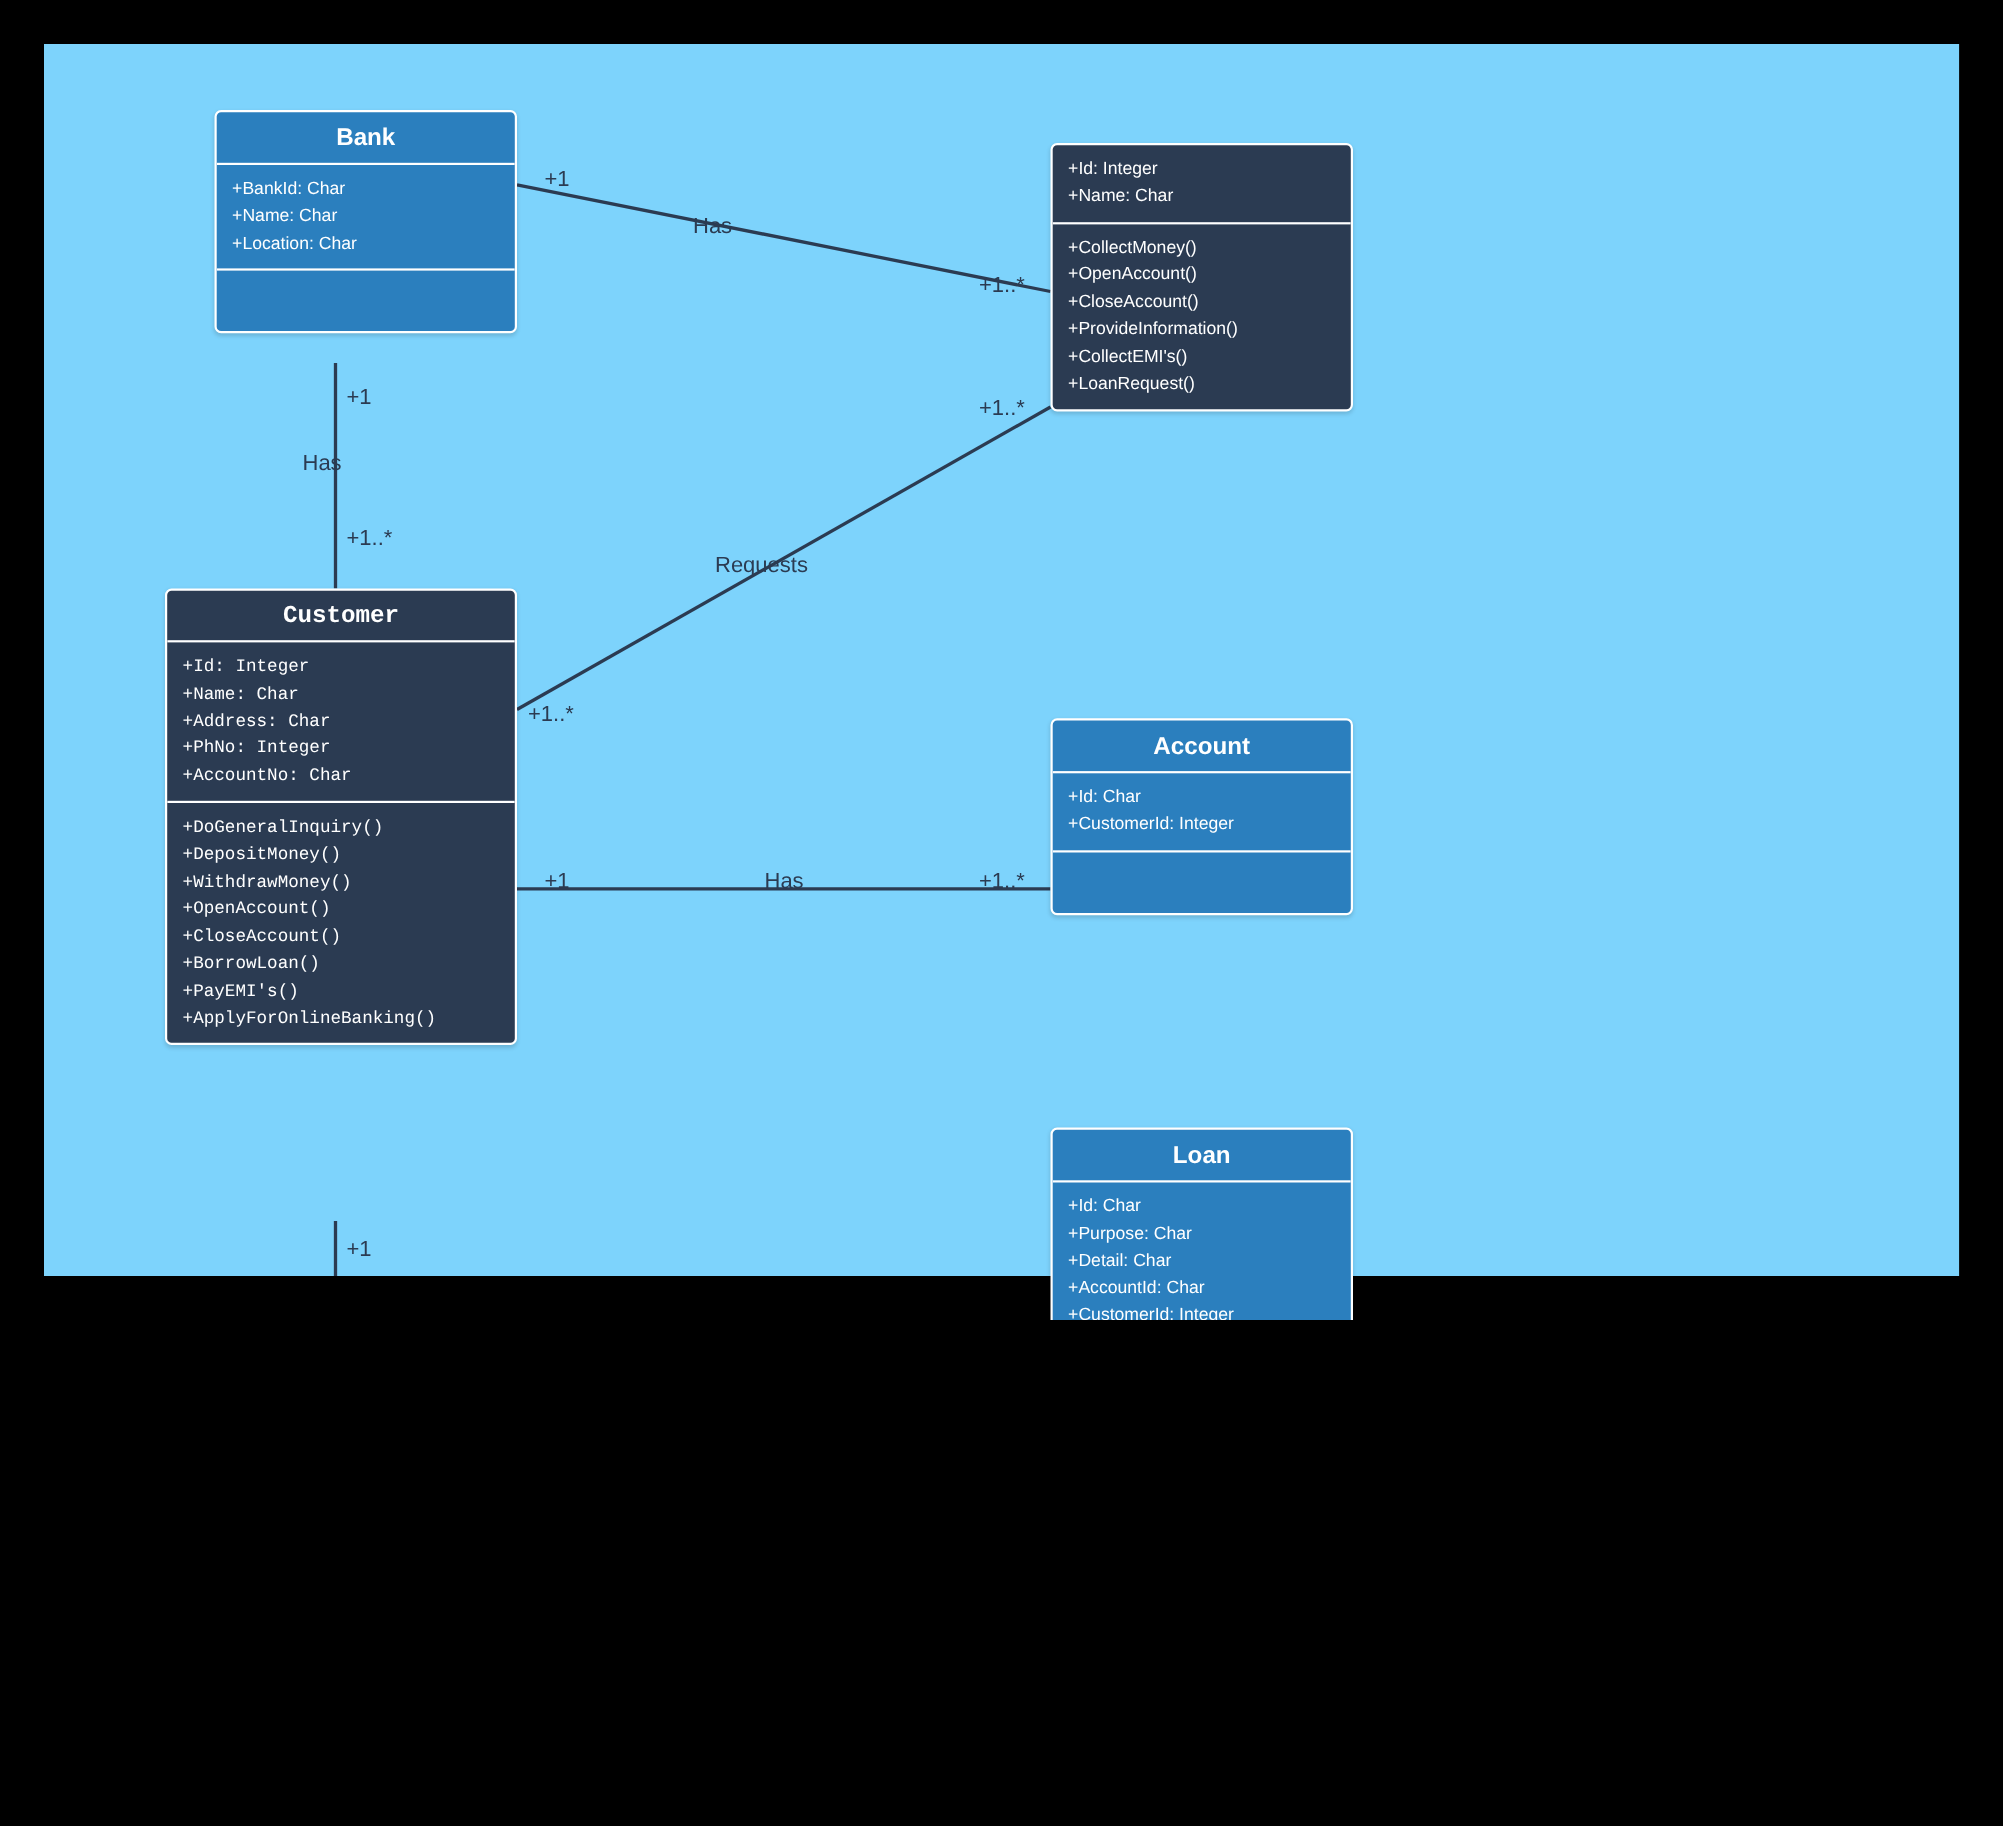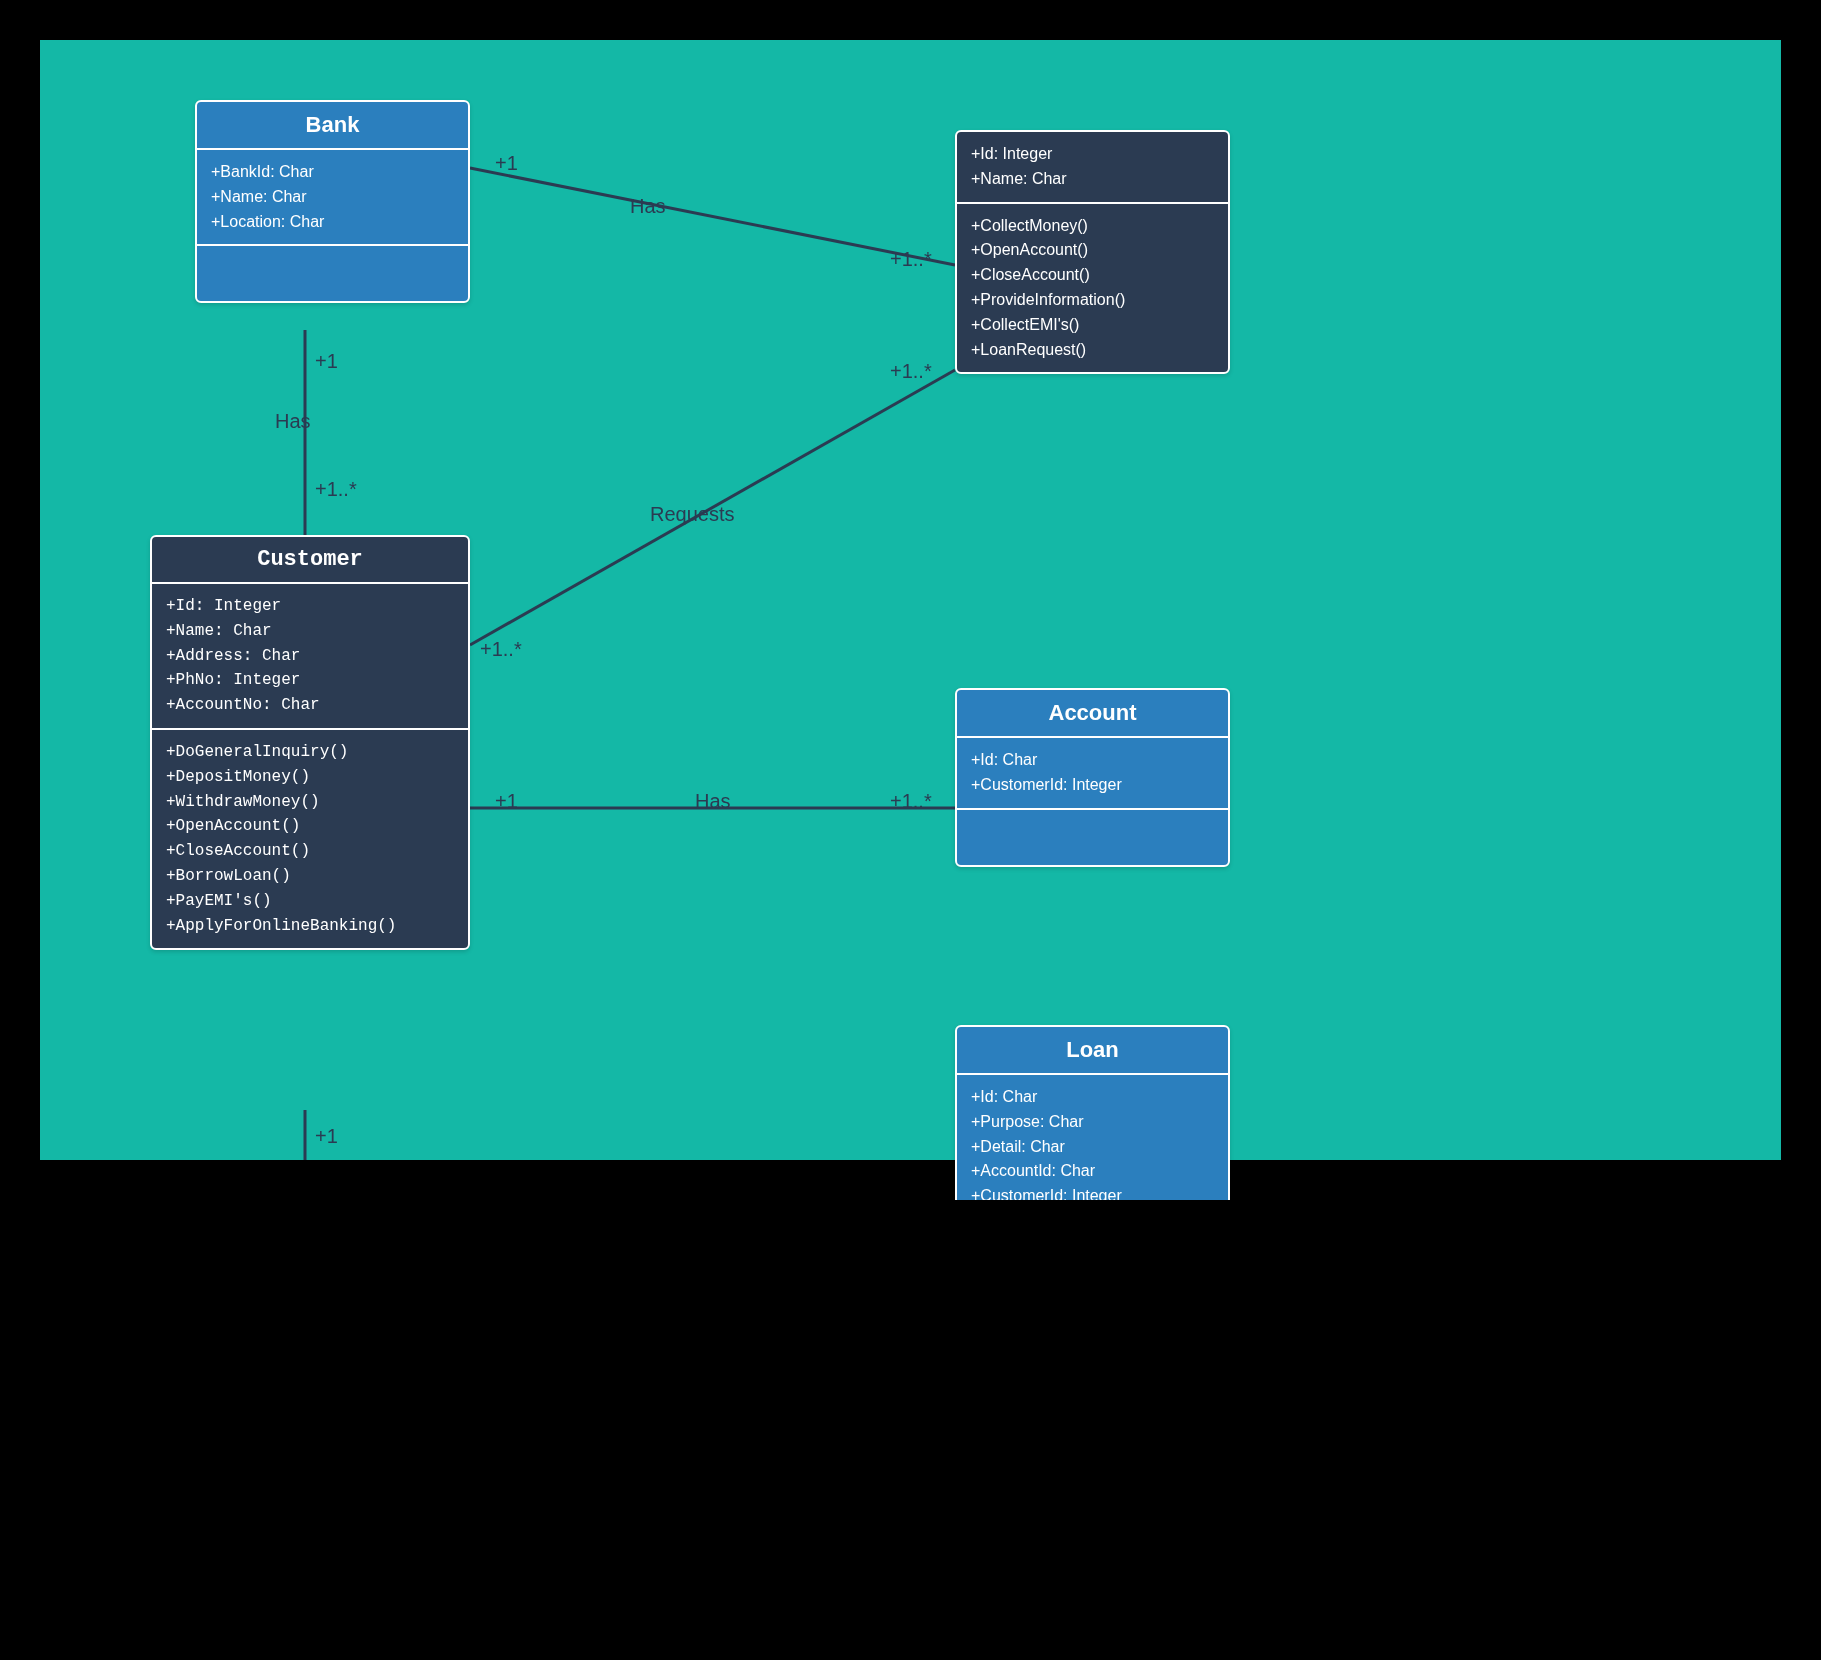--- a/index.html
+++ b/index.html
@@ -2,21 +2,21 @@
 <html><head>
 <meta charset="utf-8">
 <style>
   * { margin: 0; padding: 0; box-sizing: border-box; }
   body {
     background: #000;
     font-family: 'Segoe UI', Tahoma, Arial, sans-serif;
     padding: 40px;
   }
   .canvas {
-    background: #14b8a6;
+    background: #7dd3fc;
     width: 1741px;
     height: 1120px;
     position: relative;
   }
   .class-box {
     position: absolute;
     border: 2px solid #fff;
     border-radius: 6px;
     overflow: hidden;
     box-shadow: 0 2px 4px rgba(0,0,0,0.15);
@@ -114,21 +114,21 @@
       <div class="method">+DepositMoney()</div>
       <div class="method">+WithdrawMoney()</div>
       <div class="method">+OpenAccount()</div>
       <div class="method">+CloseAccount()</div>
       <div class="method">+BorrowLoan()</div>
       <div class="method">+PayEMI's()</div>
       <div class="method">+ApplyForOnlineBanking()</div>
     </div>
   </div>
 
-  <div class="class-box blue" style="left:915px; top:648px; width:275px;">
+  <div class="class-box blue" style="left:915px; top:613px; width:275px;">
     <div class="class-title">Account</div>
     <div class="class-section">
       <div class="attr">+Id: Char</div>
       <div class="attr">+CustomerId: Integer</div>
     </div>
     <div class="class-section empty"></div>
   </div>
 
   <div class="class-box blue" style="left:915px; top:985px; width:275px;">
     <div class="class-title">Loan</div>

